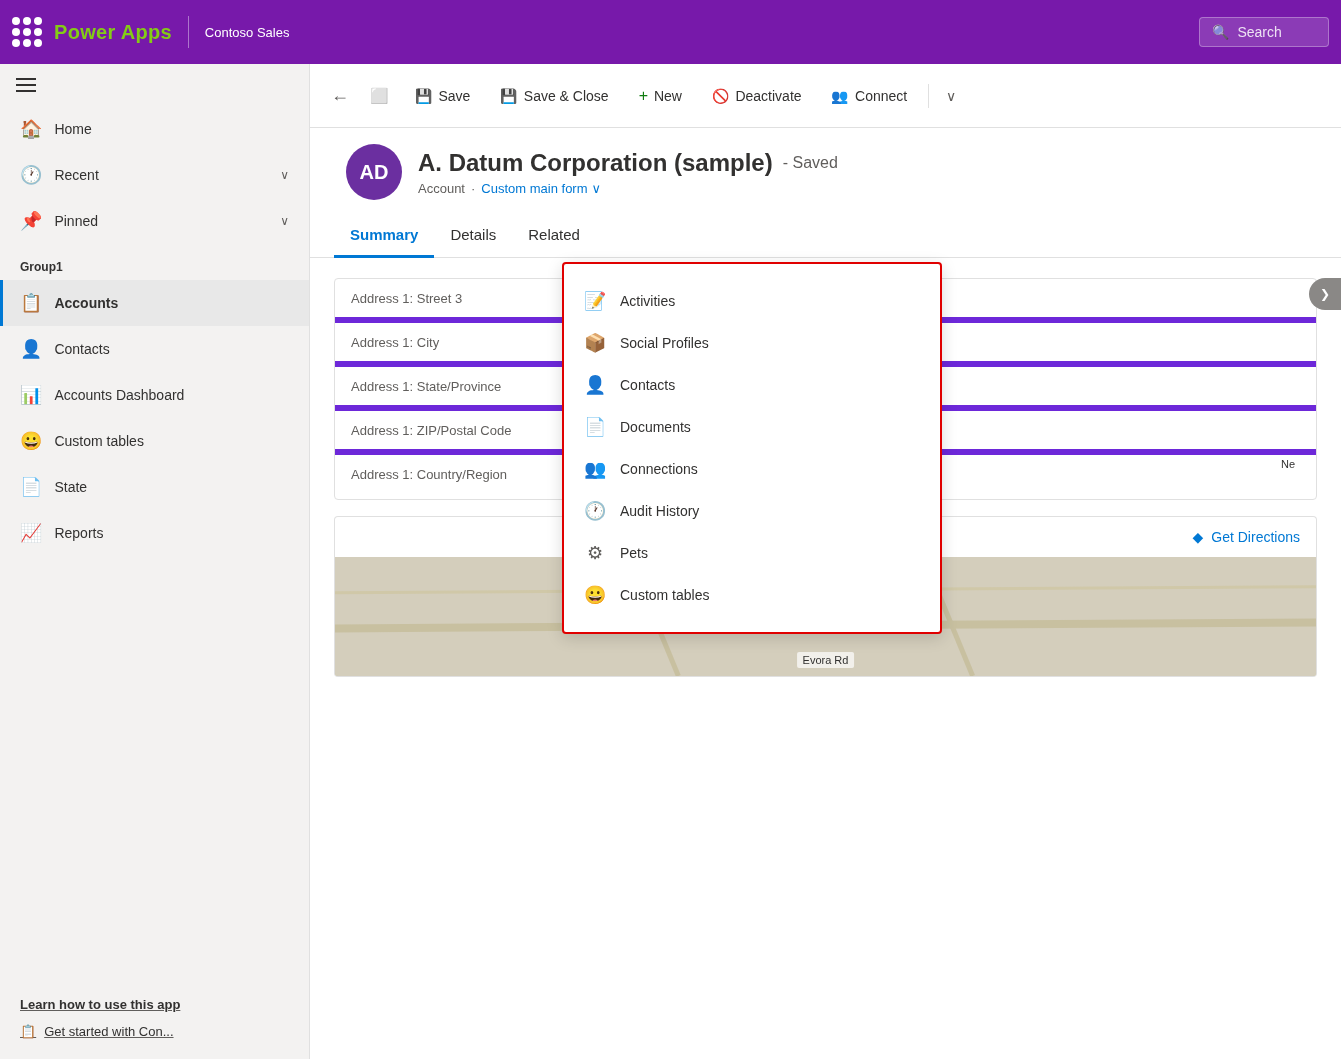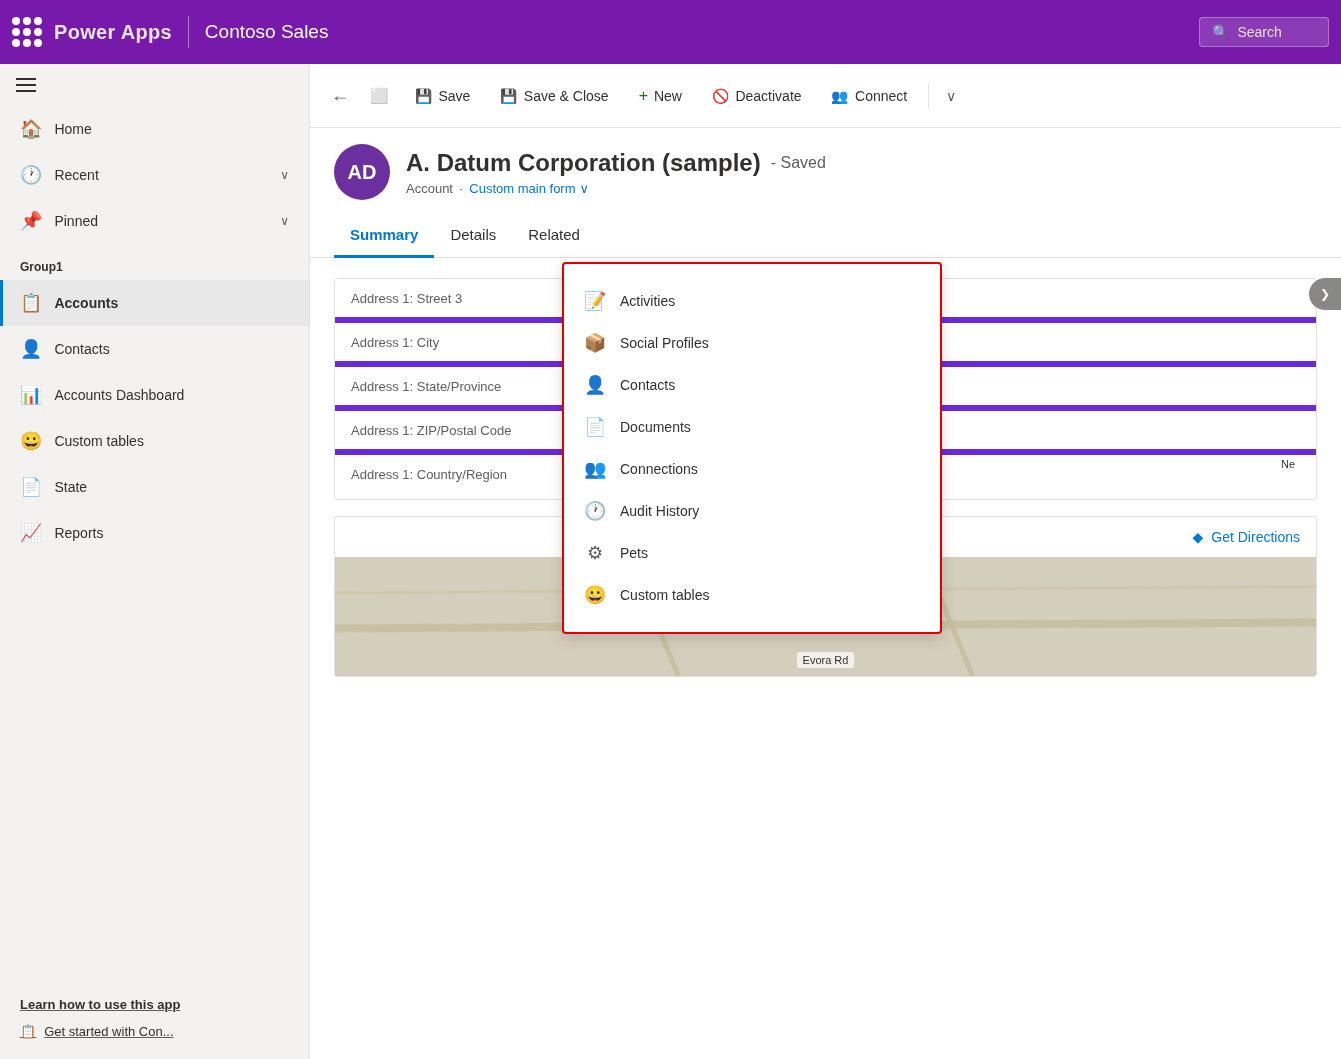--- a/index.html
+++ b/index.html
@@ -20,34 +20,34 @@
       grid-template-rows: repeat(3,8px);
       gap: 3px;
       cursor: pointer;
     }
     .top-nav-grid-dot {
       width: 8px; height: 8px;
       background: white;
       border-radius: 50%;
     }
     .top-nav-title {
-      color: #e5e5e5;
+      color: #84cc16;
       font-size: 20px;
       font-weight: 700;
       letter-spacing: 0.3px;
     }
     .top-nav-divider {
       width: 1px;
       height: 32px;
       background: rgba(255,255,255,0.4);
       margin: 0 4px;
     }
     .top-nav-app-name {
       color: white;
-      font-size: 19px;
+      font-size: 13px;
       font-weight: 400;
     }
     .top-nav-search {
       margin-left: auto;
       background: rgba(255,255,255,0.15);
       border: 1px solid rgba(255,255,255,0.3);
       border-radius: 4px;
       display: flex;
       align-items: center;
       padding: 6px 12px;
@@ -184,21 +184,21 @@
       width: 28px;
       height: 36px;
       cursor: pointer;
       border-radius: 4px;
       font-size: 14px;
       color: #605e5c;
     }
 
     
     .record-header {
-      padding: 16px 24px 0;
+      padding: 16px 36px 0;
       background: white;
     }
     .record-header-top {
       display: flex;
       align-items: center;
       gap: 16px;
       margin-bottom: 6px;
     }
     .record-avatar {
       width: 56px;

